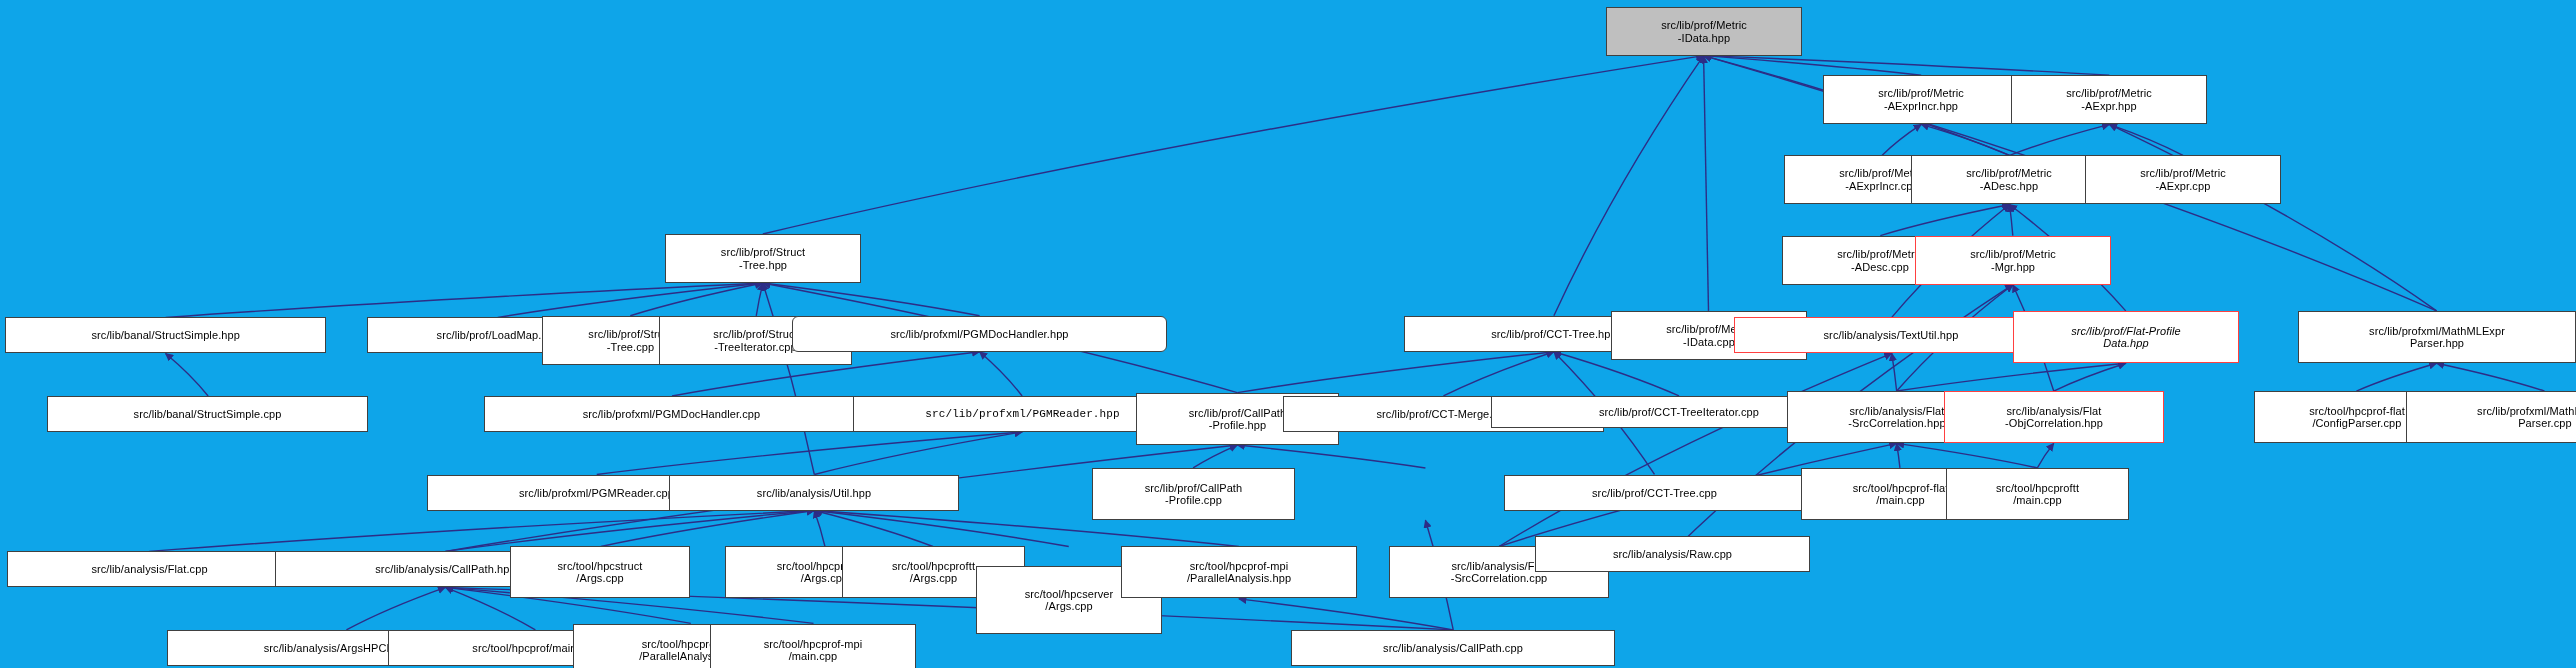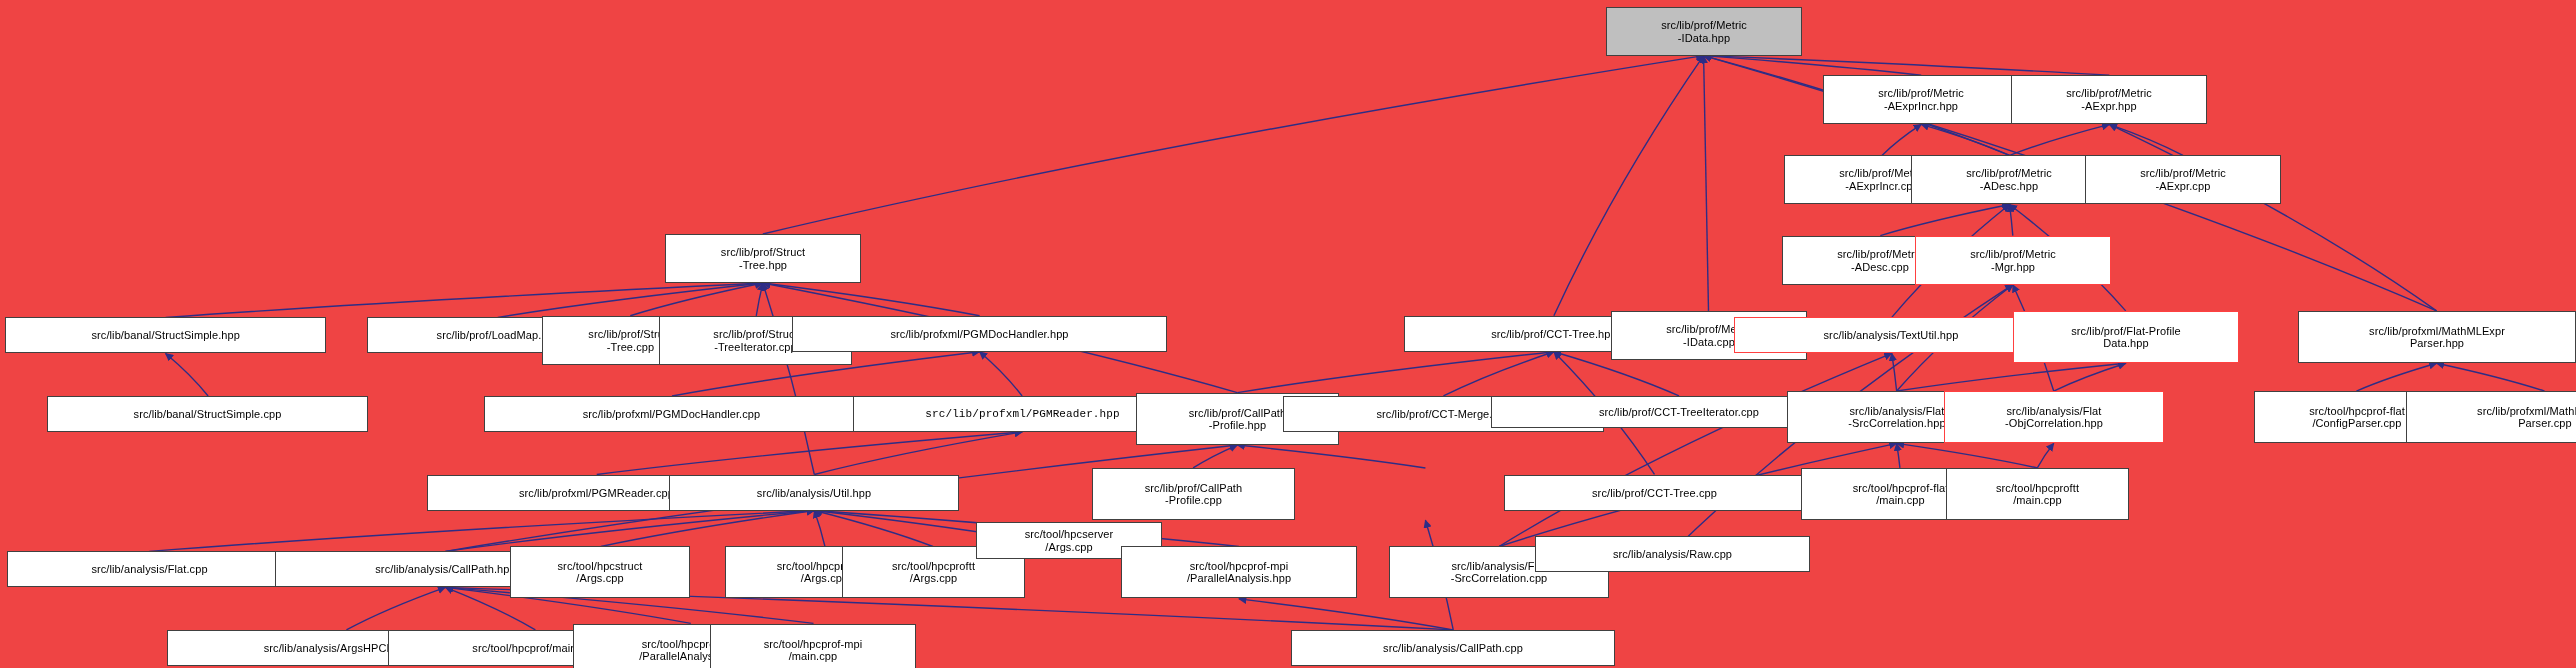--- a/index.html
+++ b/index.html
@@ -1,20 +1,20 @@
 <!DOCTYPE html>
 <html style="font-size:14px"><head>
 <meta charset="utf-8">
 <style>
   html,body{margin:0;padding:0;background:#ffffff;}
   #graph{
     position:relative;
     width:2576px;
     height:668px;
-    background:#ef4444;
+    background:#0ea5e9;
     font-family:"Liberation Sans", sans-serif;
     overflow:hidden;
   }
   #edges{position:absolute;left:0;top:0;width:2576px;height:668px;}
   .node{
     position:absolute;
     box-sizing:border-box;
     border:0.9px solid #404040;
     background:#ffffff;
     color:#000000;
@@ -111,25 +111,25 @@
     <div class="node" style="left: 1784px; top: 155px; width: 196px; height: 49px;"><div><span>src/lib/prof/Metric</span><span>-AExprIncr.cpp</span></div></div>
     <div class="node" style="left: 1911px; top: 155px; width: 196px; height: 49px;"><div><span>src/lib/prof/Metric</span><span>-ADesc.hpp</span></div></div>
     <div class="node" style="left: 2085px; top: 155px; width: 196px; height: 49px;"><div><span>src/lib/prof/Metric</span><span>-AExpr.cpp</span></div></div>
     <div class="node" style="left: 1782px; top: 236px; width: 196px; height: 49px;"><div><span>src/lib/prof/Metric</span><span>-ADesc.cpp</span></div></div>
     <div class="node red" style="left: 1915px; top: 236px; width: 196px; height: 49px;"><div><span>src/lib/prof/Metric</span><span>-Mgr.hpp</span></div></div>
     <div class="node" style="left: 665px; top: 234px; width: 196px; height: 49px;"><div><span>src/lib/prof/Struct</span><span>-Tree.hpp</span></div></div>
     <div class="node" style="left: 5.2px; top: 317px; width: 321px; height: 36px;"><div><span>src/lib/banal/StructSimple.hpp</span></div></div>
     <div class="node" style="left: 367px; top: 317px; width: 262px; height: 36px;"><div><span>src/lib/prof/LoadMap.cpp</span></div></div>
     <div class="node" style="left: 542px; top: 316px; width: 177px; height: 49px;"><div><span>src/lib/prof/Struct</span><span>-Tree.cpp</span></div></div>
     <div class="node" style="left: 659px; top: 316px; width: 193px; height: 49px;"><div><span>src/lib/prof/Struct</span><span>-TreeIterator.cpp</span></div></div>
-    <div class="node" style="left: 792px; top: 316px; width: 375px; height: 36px;"><div><span>src/lib/profxml/PGMDocHandler.hpp</span></div></div>
+    <div class="node" style="left: 792px; top: 316px; width: 375px; height: 36px; border-radius: 6px;"><div><span>src/lib/profxml/PGMDocHandler.hpp</span></div></div>
     <div class="node" style="left: 1404px; top: 316px; width: 300px; height: 36px;"><div><span>src/lib/prof/CCT-Tree.hpp</span></div></div>
     <div class="node" style="left: 1611px; top: 311px; width: 196px; height: 49px;"><div><span>src/lib/prof/Metric</span><span>-IData.cpp</span></div></div>
     <div class="node red" style="left: 1734px; top: 317px; width: 314px; height: 36px;"><div><span>src/lib/analysis/TextUtil.hpp</span></div></div>
-    <div class="node red" style="left: 2013px; top: 311px; width: 226px; height: 52px;"><div><span>src/lib/prof/Flat-Profile</span><span>Data.hpp</span></div></div>
+    <div class="node red" style="left: 2013px; top: 311px; width: 226px; height: 52px; font-style: italic;"><div><span>src/lib/prof/Flat-Profile</span><span>Data.hpp</span></div></div>
     <div class="node" style="left: 2298px; top: 311px; width: 278px; height: 52px;"><div><span>src/lib/profxml/MathMLExpr</span><span>Parser.hpp</span></div></div>
     <div class="node" style="left: 47px; top: 396px; width: 321px; height: 36px;"><div><span>src/lib/banal/StructSimple.cpp</span></div></div>
     <div class="node" style="left: 484px; top: 396px; width: 375px; height: 36px;"><div><span>src/lib/profxml/PGMDocHandler.cpp</span></div></div>
     <div class="node" style="left: 853px; top: 396px; width: 339px; height: 36px; font-family: Liberation Mono, monospace;"><div><span>src/lib/profxml/PGMReader.hpp</span></div></div>
     <div class="node" style="left: 1136px; top: 393px; width: 203px; height: 52px;"><div><span>src/lib/prof/CallPath</span><span>-Profile.hpp</span></div></div>
     <div class="node" style="left: 1283px; top: 396px; width: 321px; height: 36px;"><div><span>src/lib/prof/CCT-Merge.cpp</span></div></div>
     <div class="node" style="left: 1491px; top: 396px; width: 376px; height: 32px;"><div><span>src/lib/prof/CCT-TreeIterator.cpp</span></div></div>
     <div class="node" style="left: 1787px; top: 391px; width: 220px; height: 52px;"><div><span>src/lib/analysis/Flat</span><span>-SrcCorrelation.hpp</span></div></div>
     <div class="node red" style="left: 1944px; top: 391px; width: 220px; height: 52px;"><div><span>src/lib/analysis/Flat</span><span>-ObjCorrelation.hpp</span></div></div>
     <div class="node" style="left: 2254px; top: 391px; width: 206px; height: 52px;"><div><span>src/tool/hpcprof-flat</span><span>/ConfigParser.cpp</span></div></div>
@@ -138,21 +138,21 @@
     <div class="node" style="left: 669px; top: 475px; width: 290px; height: 36px;"><div><span>src/lib/analysis/Util.hpp</span></div></div>
     <div class="node" style="left: 1092px; top: 468px; width: 203px; height: 52px;"><div><span>src/lib/prof/CallPath</span><span>-Profile.cpp</span></div></div>
     <div class="node" style="left: 1504px; top: 475px; width: 301px; height: 36px; text-align: right;"><div><span>src/lib/prof/CCT-Tree.cpp</span></div></div>
     <div class="node" style="left: 1801px; top: 468px; width: 199px; height: 52px;"><div><span>src/tool/hpcprof-flat</span><span>/main.cpp</span></div></div>
     <div class="node" style="left: 1946px; top: 468px; width: 183px; height: 52px;"><div><span>src/tool/hpcproftt</span><span>/main.cpp</span></div></div>
     <div class="node" style="left: 7px; top: 551px; width: 285px; height: 36px;"><div><span>src/lib/analysis/Flat.cpp</span></div></div>
     <div class="node" style="left: 275px; top: 551px; width: 341px; height: 36px;"><div><span>src/lib/analysis/CallPath.hpp</span></div></div>
     <div class="node" style="left: 510px; top: 546px; width: 180px; height: 52px;"><div><span>src/tool/hpcstruct</span><span>/Args.cpp</span></div></div>
     <div class="node" style="left: 725px; top: 546px; width: 199px; height: 52px;"><div><span>src/tool/hpcprof-flat</span><span>/Args.cpp</span></div></div>
     <div class="node" style="left: 842px; top: 546px; width: 183px; height: 52px;"><div><span>src/tool/hpcproftt</span><span>/Args.cpp</span></div></div>
-    <div class="node" style="left: 976px; top: 522px; width: 186px; height: 37px;"><div><span>src/tool/hpcserver</span><span>/Args.cpp</span></div></div>
+    <div class="node" style="left: 976px; top: 566px; width: 186px; height: 68px;"><div><span>src/tool/hpcserver</span><span>/Args.cpp</span></div></div>
     <div class="node" style="left: 1121px; top: 546px; width: 236px; height: 52px;"><div><span>src/tool/hpcprof-mpi</span><span>/ParallelAnalysis.hpp</span></div></div>
     <div class="node" style="left: 1389px; top: 546px; width: 220px; height: 52px;"><div><span>src/lib/analysis/Flat</span><span>-SrcCorrelation.cpp</span></div></div>
     <div class="node" style="left: 1535px; top: 536px; width: 275px; height: 36px;"><div><span>src/lib/analysis/Raw.cpp</span></div></div>
     <div class="node" style="left: 167px; top: 630px; width: 358px; height: 36px;"><div><span>src/lib/analysis/ArgsHPCProf.cpp</span></div></div>
     <div class="node" style="left: 388px; top: 630px; width: 294px; height: 36px;"><div><span>src/tool/hpcprof/main.cpp</span></div></div>
     <div class="node" style="left: 573px; top: 624px; width: 236px; height: 52px;"><div><span>src/tool/hpcprof-mpi</span><span>/ParallelAnalysis.cpp</span></div></div>
     <div class="node" style="left: 710px; top: 624px; width: 206px; height: 52px;"><div><span>src/tool/hpcprof-mpi</span><span>/main.cpp</span></div></div>
     <div class="node" style="left: 1291px; top: 630px; width: 324px; height: 36px;"><div><span>src/lib/analysis/CallPath.cpp</span></div></div>
   </div>
 

